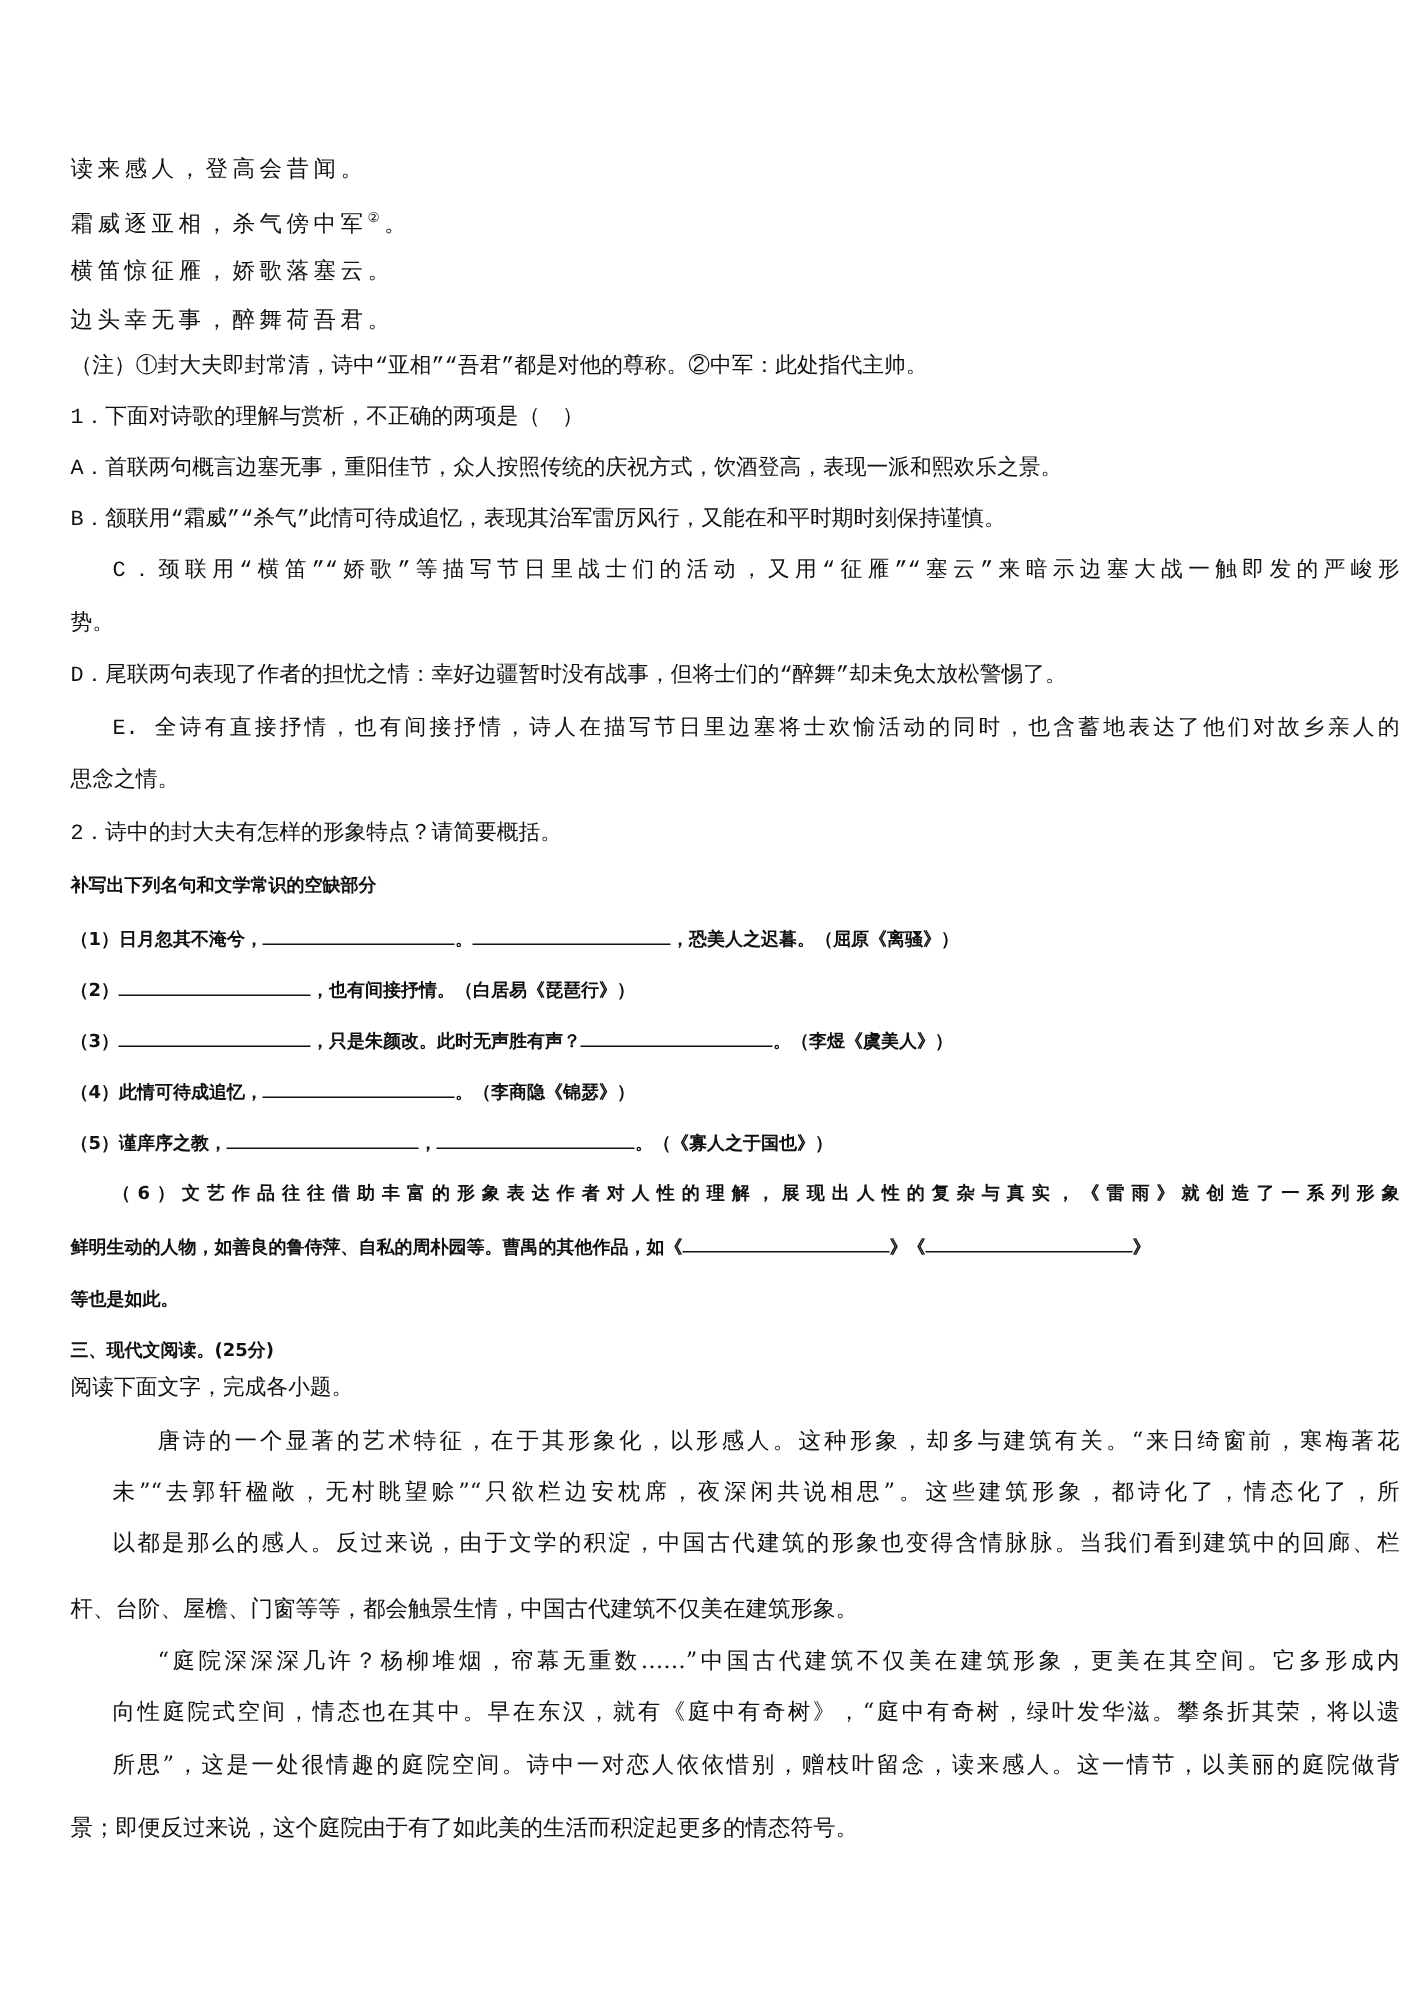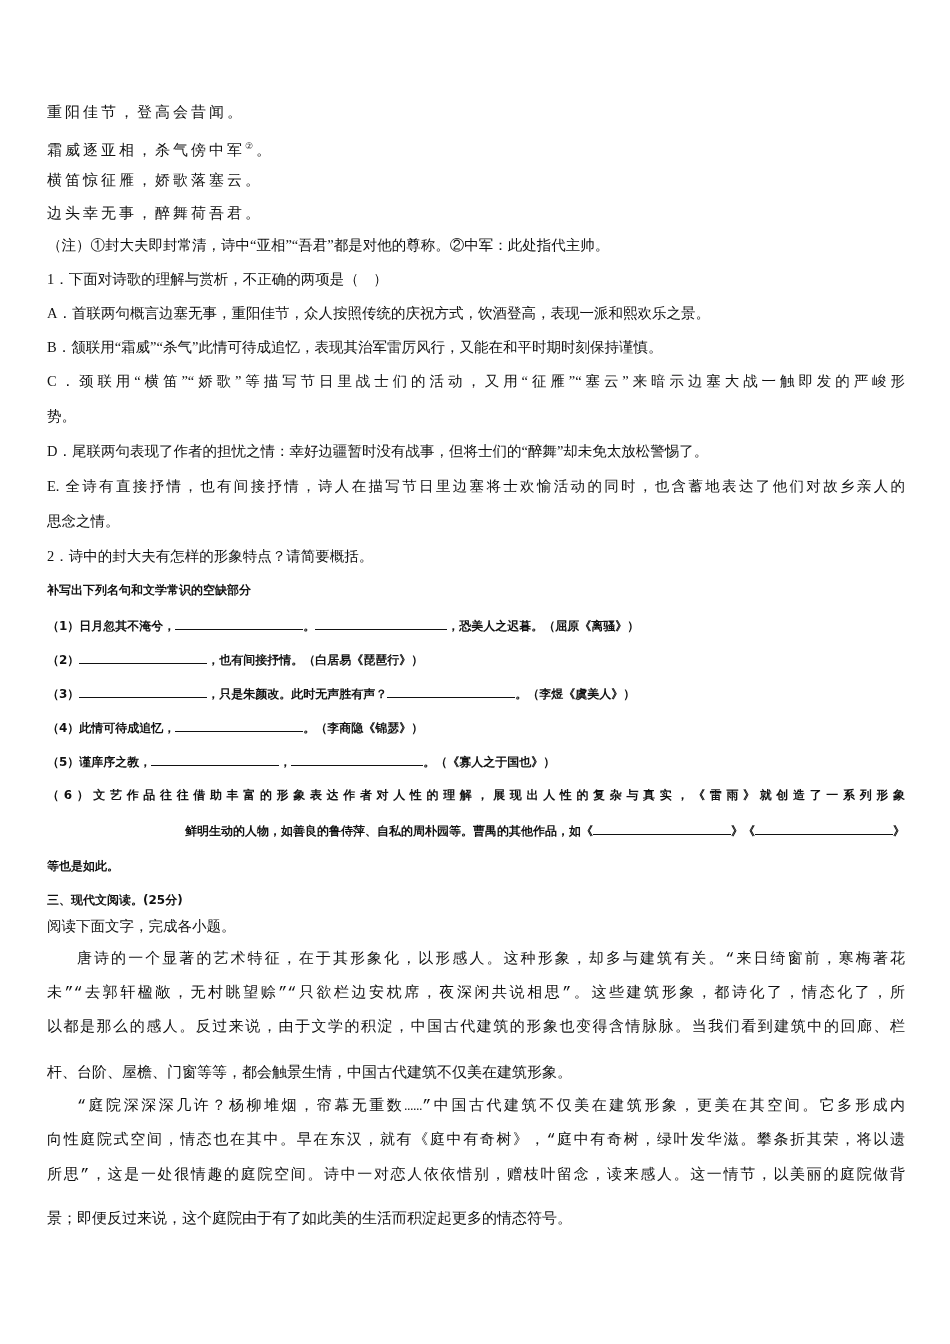--- a/index.html
+++ b/index.html
@@ -1,34 +1,34 @@
 <!DOCTYPE html>
 <html><head>
 <meta charset="utf-8">
 <style>
   html, body { margin: 0; padding: 0; background: #ffffff; }
   body { width: 950px; height: 1344px; position: relative; overflow: hidden;
          font-family: "DejaVu Serif", "Liberation Serif", serif; color: #111; }
   .line { position: absolute; left: 47px; white-space: nowrap; font-size: 15px; line-height: 20px; }
-  .wide { width: 858px; font-family: Liberation Mono, monospace; }
-  .justify { text-align-last: justify; text-align: justify; }
+  .wide { width: 858px; }
+  .justify { text-align-last: justify; text-align: justify; margin-left: 28px; }
   .poem { letter-spacing: 3px; }
   .bold { font-weight: bold; font-family: "DejaVu Sans", "Liberation Sans", sans-serif; font-size: 12px; }
-  .narrow { font-family: Liberation Serif, serif; font-size: 14.5px; }
+  .narrow { font-family: Liberation Mono, monospace; font-size: 14.5px; }
   .blank { display: inline-block; border-bottom: 1px solid #111; height: 15px; vertical-align: baseline; }
   .b-med { width: 128px; }
   .b-long { width: 132px; }
   .b-title { width: 138px; }
   .indent { padding-left: 30px; box-sizing: border-box; }
   sup { font-size: 9px; }
 </style>
 </head>
 <body>
 
-<div class="line poem" style="top:102px">重阳佳节，登高会昔闻。</div>
+<div class="line poem" style="top:102px">读来感人，登高会昔闻。</div>
 <div class="line poem" style="top:136px"><span>霜威逐亚相，杀气傍中军</span><sup>②</sup><span>。</span></div>
 <div class="line poem" style="top:170px">横笛惊征雁，娇歌落塞云。</div>
 <div class="line poem" style="top:203px">边头幸无事，醉舞荷吾君。</div>
 
 <div class="line narrow" style="top:235px">（注）①封大夫即封常清，诗中“亚相”“吾君”都是对他的尊称。②中军：此处指代主帅。</div>
 
 <div class="line narrow" style="top:269px">1．下面对诗歌的理解与赏析，不正确的两项是（　）</div>
 <div class="line narrow" style="top:303px">A．首联两句概言边塞无事，重阳佳节，众人按照传统的庆祝方式，饮酒登高，表现一派和熙欢乐之景。</div>
 <div class="line narrow" style="top:337px">B．颔联用“霜威”“杀气”此情可待成追忆，表现其治军雷厉风行，又能在和平时期时刻保持谨慎。</div>
 <div class="line narrow wide justify" style="top:371px">C．颈联用“横笛”“娇歌”等描写节日里战士们的活动，又用“征雁”“塞云”来暗示边塞大战一触即发的严峻形</div>
@@ -55,21 +55,21 @@
 
 <div class="line bold" style="top:716px">
   <span>（4）此情可待成追忆，</span><span class="blank b-med"></span><span>。（李商隐《锦瑟》）</span>
 </div>
 
 <div class="line bold" style="top:750px">
   <span>（5）谨庠序之教，</span><span class="blank b-med"></span><span>，</span><span class="blank b-long"></span><span>。（《寡人之于国也》）</span>
 </div>
 
 <div class="line bold wide justify" style="top:785px">（6）文艺作品往往借助丰富的形象表达作者对人性的理解，展现出人性的复杂与真实，《雷雨》就创造了一系列形象</div>
-<div class="line bold wide" style="top:819px; display:flex; justify-content:flex-end; align-items:baseline;">
+<div class="line bold wide" style="top:819px; display:flex; justify-content:flex-start; align-items:baseline;">
   <span>鲜明生动的人物，如善良的鲁侍萍、自私的周朴园等。曹禺的其他作品，如《</span>
   <span class="blank b-title"></span>
   <span>》《</span>
   <span class="blank b-title"></span>
   <span>》</span>
 </div>
 <div class="line bold" style="top:856px">等也是如此。</div>
 
 <div class="line bold" style="top:890px">三、现代文阅读。(25分)</div>
 <div class="line narrow" style="top:916px">阅读下面文字，完成各小题。</div>

